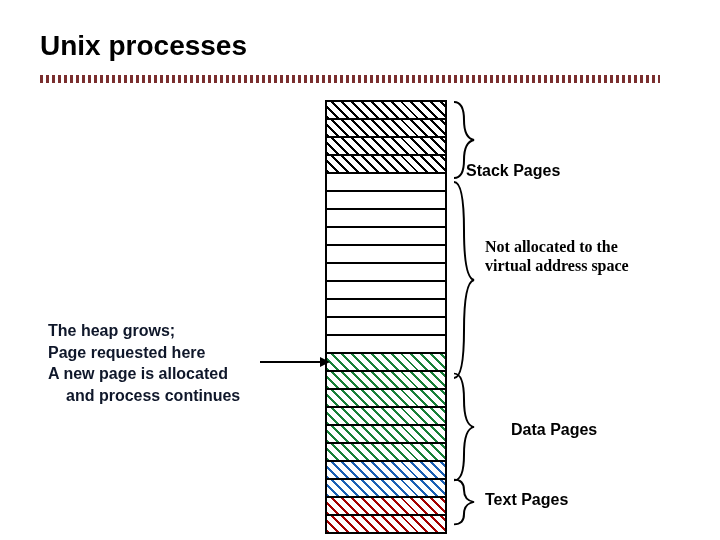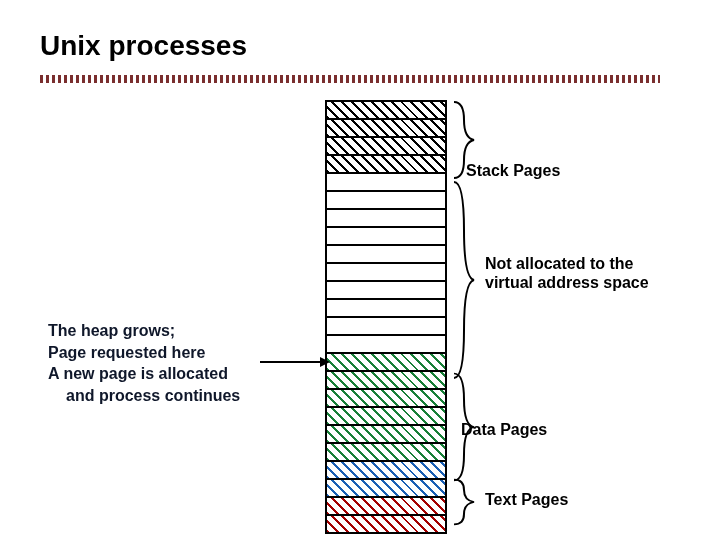--- a/index.html
+++ b/index.html
@@ -153,29 +153,29 @@
 </table>
 
 <svg class="brace" data-name="brace-stack" style="left:450px; top:100px; width:28px; height:80px;" viewBox="0 0 28 80" preserveAspectRatio="none">
   <path d="M4 2 Q14 2 14 20 Q14 38 24 40 Q14 42 14 60 Q14 78 4 78" fill="none" stroke="#000" stroke-width="2"></path>
 </svg>
 <div class="label-right" data-name="label-stack" style="left:466px; top:125px;margin-top:36px;">Stack Pages</div>
 
 <svg class="brace" data-name="brace-free" style="left:450px; top:180px; width:28px; height:200px;" viewBox="0 0 28 200" preserveAspectRatio="none">
   <path d="M4 2 Q14 2 14 50 Q14 98 24 100 Q14 102 14 150 Q14 198 4 198" fill="none" stroke="#000" stroke-width="2"></path>
 </svg>
-<div class="label-right" data-name="label-free" style="left:485px; top:254px;">
+<div class="label-right" data-name="label-free" style="left:485px; top:237px;font-family:Liberation Serif, serif;">
   <span data-name="label-free-l1">Not allocated to the</span><br>
   <span data-name="label-free-l2">virtual address space</span>
 </div>
 
 <svg class="brace" data-name="brace-data" style="left:450px; top:380px; width:28px; height:140px;" viewBox="0 0 28 140" preserveAspectRatio="none">
   <path d="M4 2 Q14 2 14 35 Q14 68 24 70 Q14 72 14 105 Q14 138 4 138" fill="none" stroke="#000" stroke-width="2"></path>
 </svg>
-<div class="label-right" data-name="label-data" style="left:461px; top:420px;">Data Pages</div>
+<div class="label-right" data-name="label-data" style="left:511px; top:420px;">Data Pages</div>
 
 <svg class="brace" data-name="brace-text" style="left:450px; top:520px; width:28px; height:60px;" viewBox="0 0 28 60" preserveAspectRatio="none">
   <path d="M4 2 Q14 2 14 15 Q14 28 24 30 Q14 32 14 45 Q14 58 4 58" fill="none" stroke="#000" stroke-width="2"></path>
 </svg>
 <div class="label-right" data-name="label-text" style="left:485px; top:490px;">Text Pages</div>
 
 <style>
   
   svg[data-name="brace-text"] { top: 478px !important; height: 48px !important; }
   svg[data-name="brace-data"] { top: 372px !important; height: 110px !important; }

